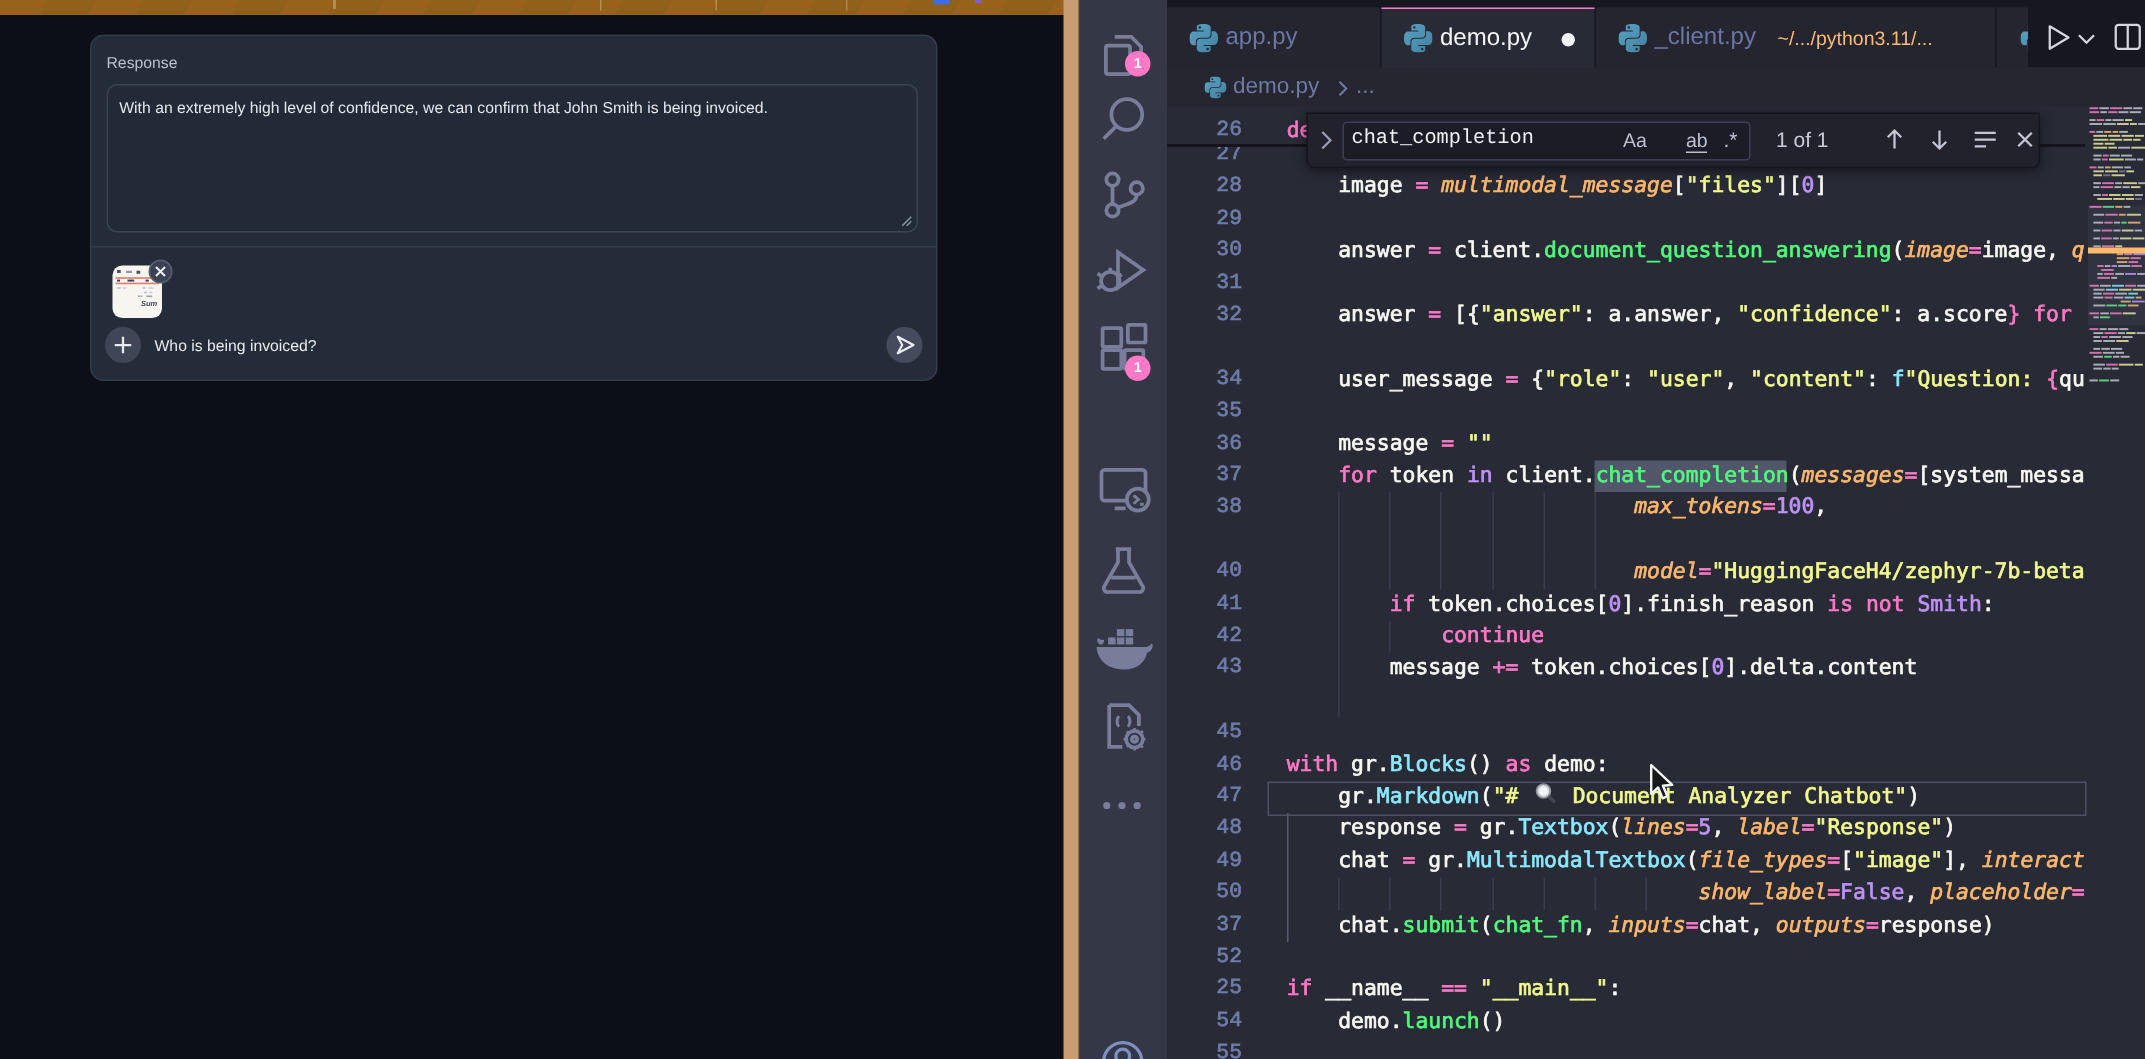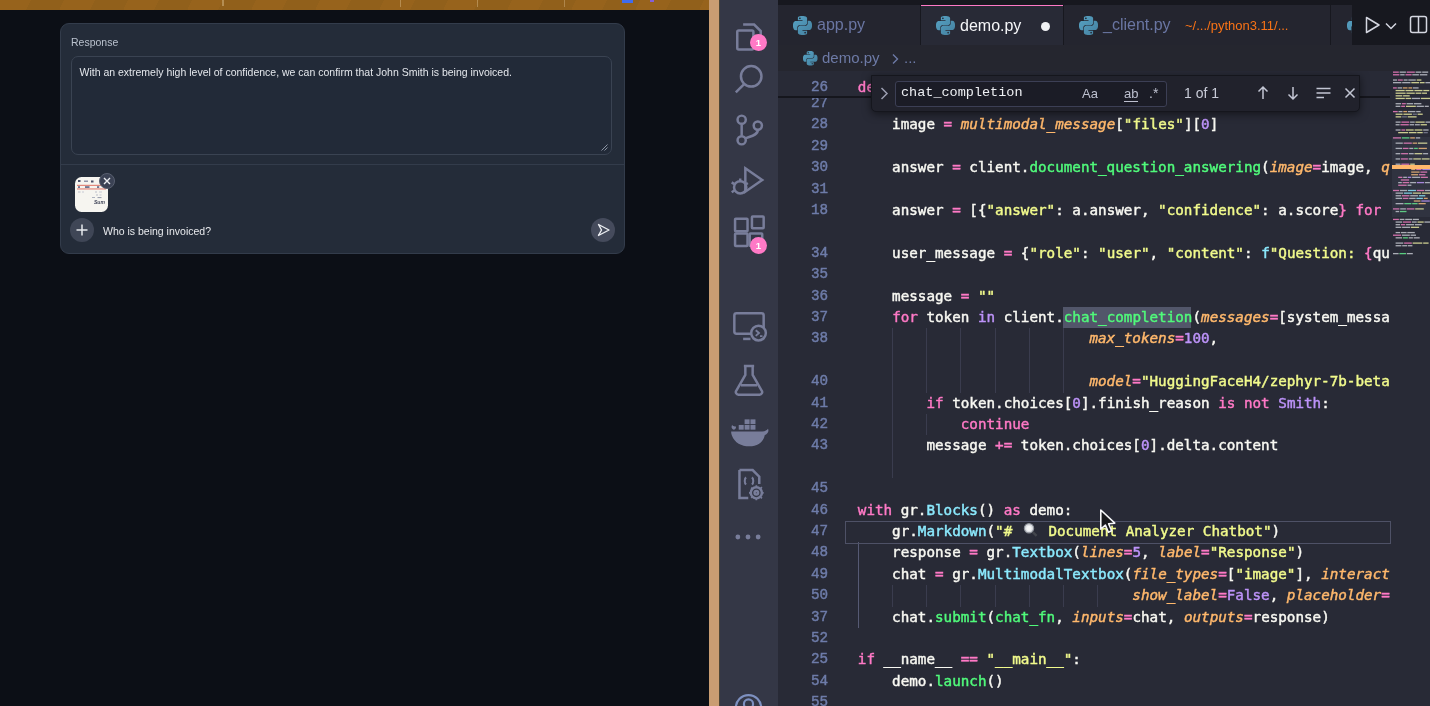--- a/index.html
+++ b/index.html
@@ -24,21 +24,21 @@
 #sendbtn{position:absolute;left:530px;top:194px;width:24px;height:24px;border-radius:50%;background:#454b5c;}
 
 #vs{position:absolute;left:720px;top:0;width:710px;height:706px;background:#282a36;}
 #abar{position:absolute;left:0;top:0;width:58px;height:706px;background:#343746;}
 .badge{position:absolute;width:17px;height:17px;border-radius:50%;background:#ff79c6;color:#ffffff;font-size:9.5px;font-weight:bold;text-align:center;line-height:17px;}
 #tabbar{position:absolute;left:58px;top:0;width:652px;height:45px;background:#17181f;}
 .tab{position:absolute;top:5px;height:40px;background:#24252f;}
 .tab .tname{position:absolute;top:11px;font-size:16px;color:#6a76a3;}
 #tab2{background:#282a36;border-top:1.5px solid #ff79c6;}
 #tab2 .tname{color:#f5f6f8;}
-.tdesc{position:absolute;top:13px;font-size:13px;color:#f97316;}
+.tdesc{position:absolute;top:13px;font-size:13px;color:#fdba74;}
 #crumbs{position:absolute;left:58px;top:45px;width:652px;height:26px;background:#25262f;}
 #crumbs .bt{position:absolute;top:4px;font-size:15px;color:#6d7aa6;}
 #editor{position:absolute;left:58px;top:71px;width:652px;height:635px;background:#282a36;overflow:hidden;}
 #ed-inner{position:absolute;left:-778px;top:-71px;width:1430px;height:706px;}
 .row{position:absolute;left:778px;width:612px;height:21.4px;font-family:"Liberation Mono",monospace;font-size:14.25px;line-height:21.4px;overflow:hidden;-webkit-text-stroke:0.45px;}
 .ln{position:absolute;left:0;width:50px;text-align:right;color:#6e7ca9;}
 .code{position:absolute;left:79.8px;margin:0;white-space:pre;color:#f8f8f2;}
 .k{color:#ff79c6} .o{color:#bd93f9} .g{color:#50fa7b} .c{color:#8be9fd}
 .y{color:#f1fa8c} .p{color:#ffb86c;font-style:italic}
 .emoji{display:inline-block;vertical-align:-2px;margin:0 1px;}
@@ -262,21 +262,21 @@
           </div>
           <div class="row" style="top:157.2px">
             <span class="ln">30</span>
             <pre class="code">&nbsp;&nbsp;&nbsp;&nbsp;answer&nbsp;<span class="k">=</span>&nbsp;client.<span class="g">document_question_answering</span>(<span class="p">image</span><span class="k">=</span>image,&nbsp;<span class="p">question</span>question)</pre>
           </div>
           <div class="row" style="top:178.6px">
             <span class="ln">31</span>
             <pre class="code"></pre>
           </div>
           <div class="row" style="top:200.0px">
-            <span class="ln">18</span>
+            <span class="ln">32</span>
             <pre class="code">&nbsp;&nbsp;&nbsp;&nbsp;answer&nbsp;<span class="k">=</span>&nbsp;[{<span class="y">"answer"</span>:&nbsp;a.answer,&nbsp;<span class="y">"confidence"</span>:&nbsp;a.score<span class="k">}</span>&nbsp;<span class="k">for</span>&nbsp;a&nbsp;&nbsp;answer]</pre>
           </div>
           <div class="row" style="top:242.8px">
             <span class="ln">34</span>
             <pre class="code">&nbsp;&nbsp;&nbsp;&nbsp;user_message&nbsp;<span class="k">=</span>&nbsp;{<span class="y">"role"</span>:&nbsp;<span class="y">"user"</span>,&nbsp;<span class="y">"content"</span>:&nbsp;<span class="c">f</span><span class="y">"Question:&nbsp;</span><span class="k">{</span>question}</pre>
           </div>
           <div class="row" style="top:264.2px">
             <span class="ln">35</span>
             <pre class="code"></pre>
           </div>

